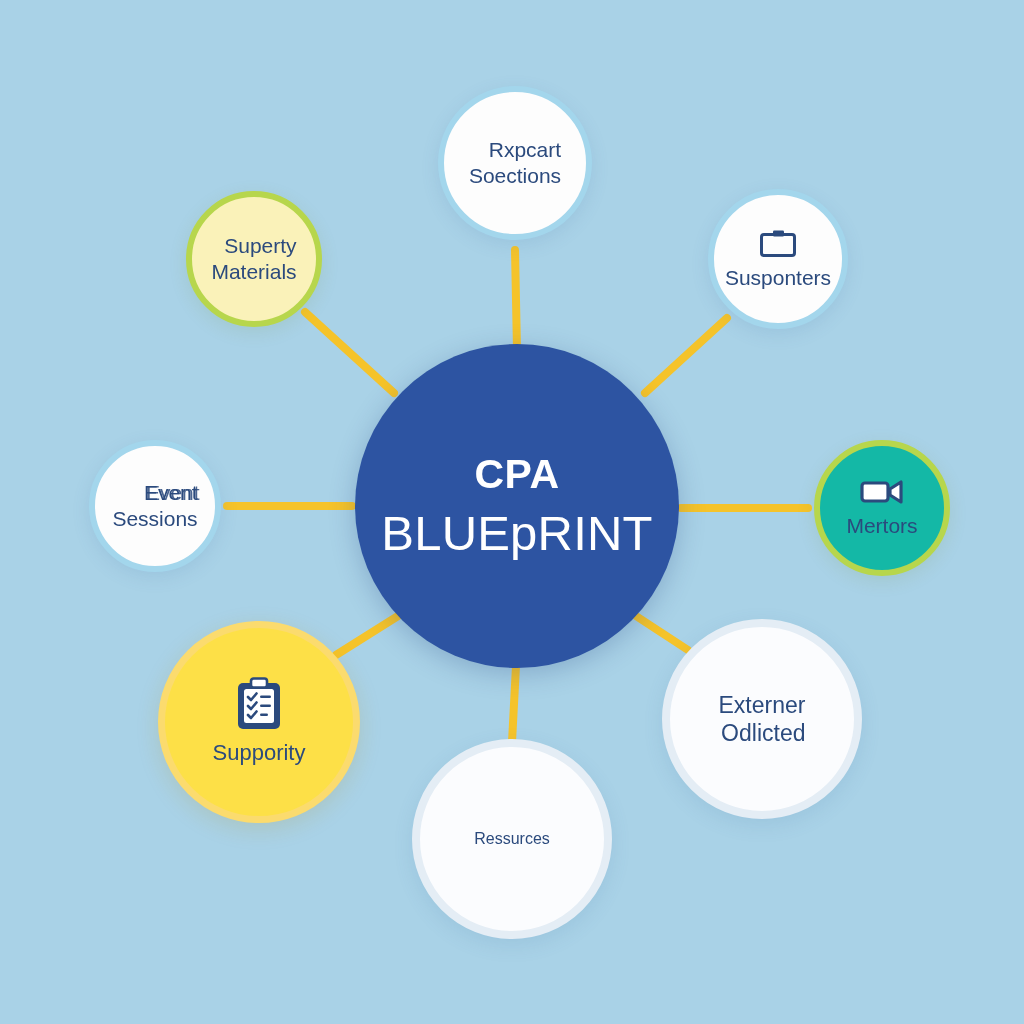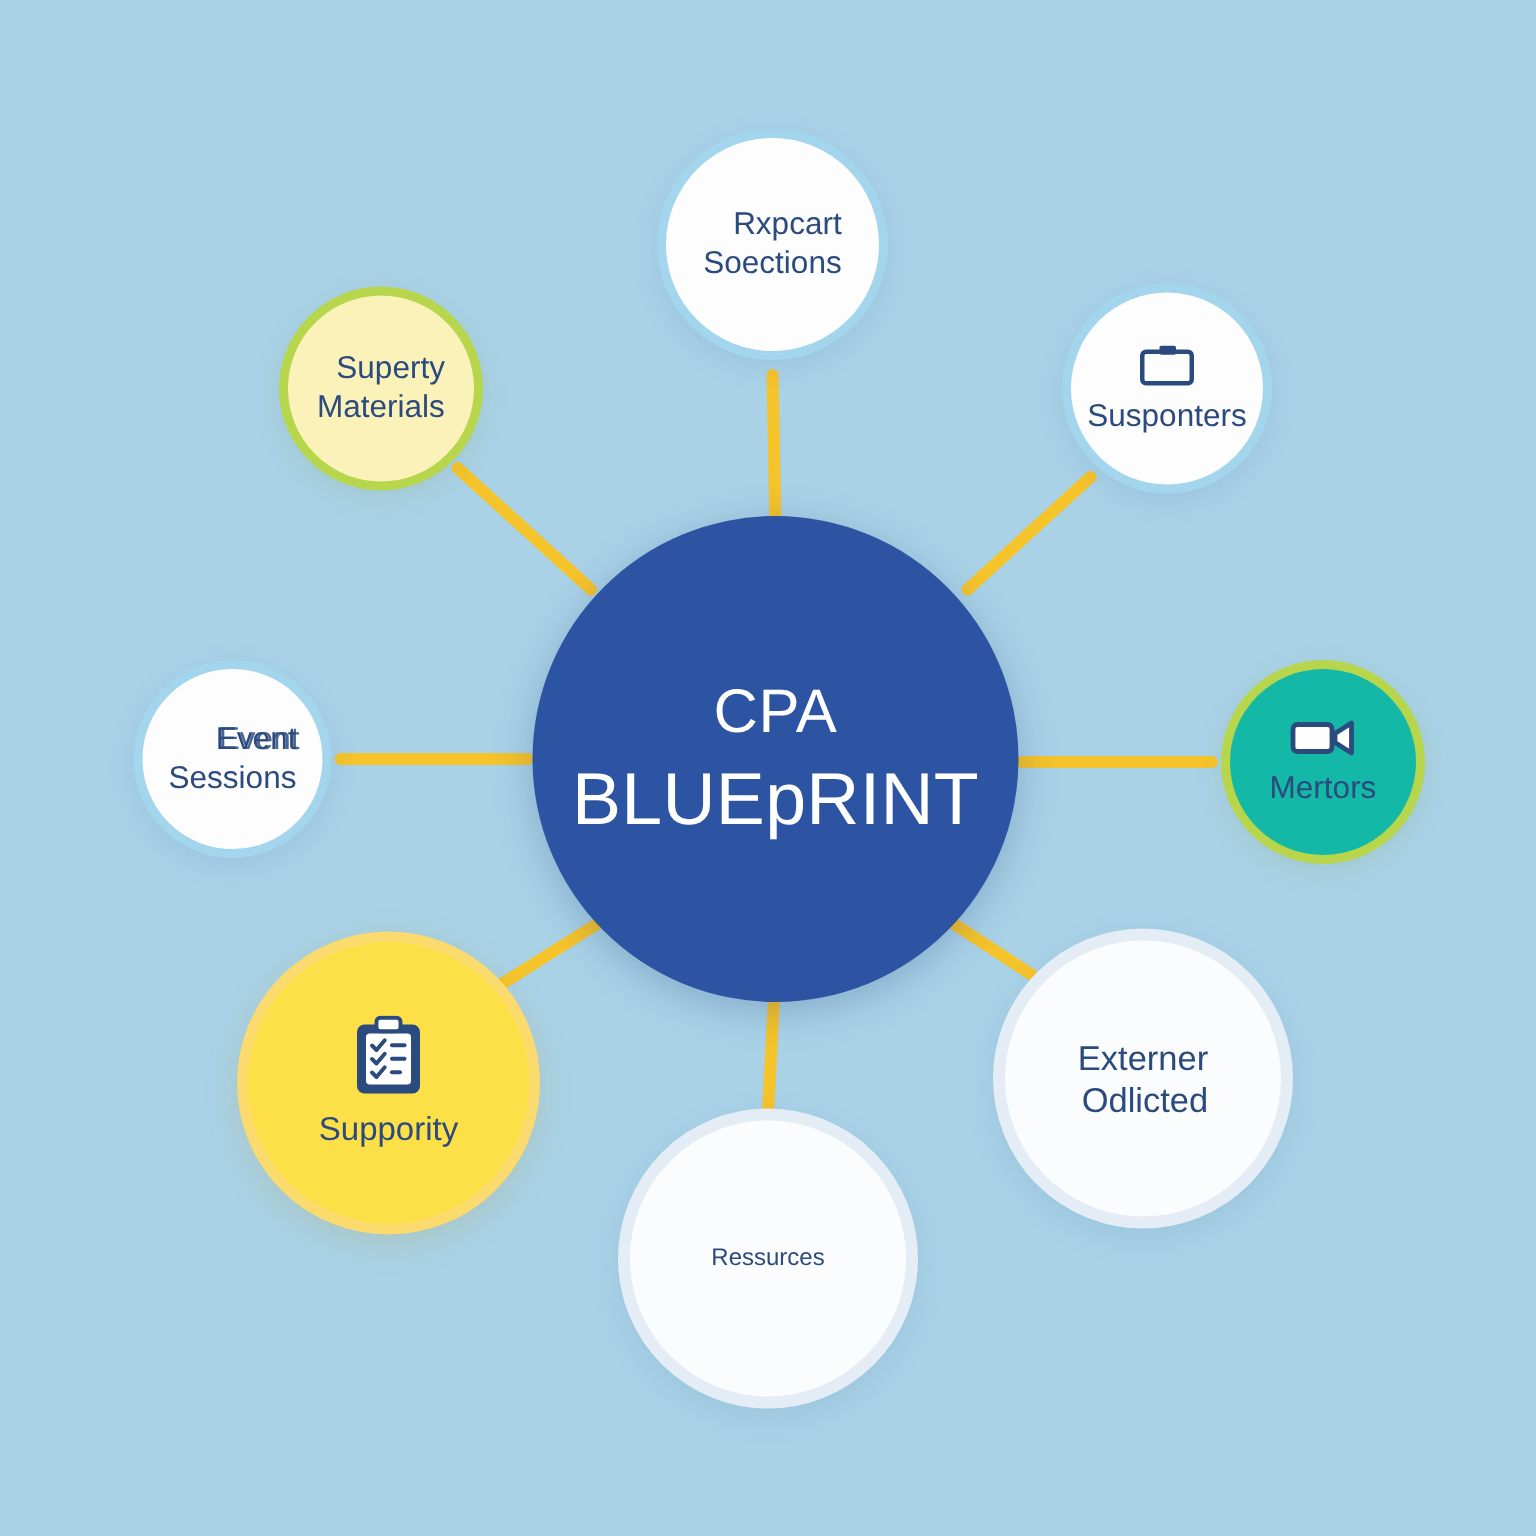--- a/index.html
+++ b/index.html
@@ -38,21 +38,21 @@
     display: flex;
     flex-direction: column;
     align-items: center;
     justify-content: center;
     color: #ffffff;
     text-align: center;
     box-shadow: 0 6px 26px rgba(30, 60, 120, 0.25);
   }
   .hub-l1 {
     font-size: 41px;
-    font-weight: normal;
+    font-weight: bold;
     letter-spacing: 0.5px;
     line-height: 1.05;
     margin-bottom: 12px;
   }
   .hub-l2 {
     font-size: 40px;
     font-weight: bold;
     letter-spacing: 0.2px;
     line-height: 1.05;
     margin-bottom: 8px;

